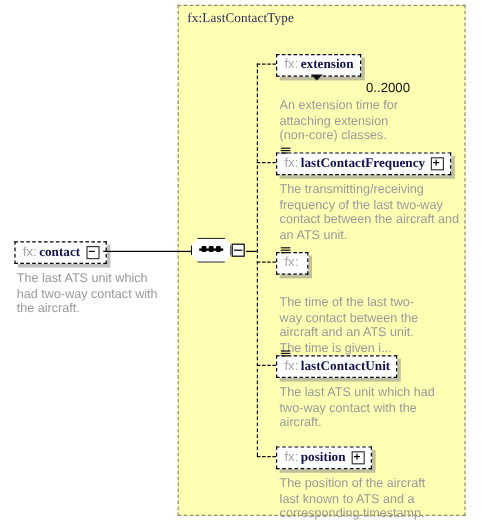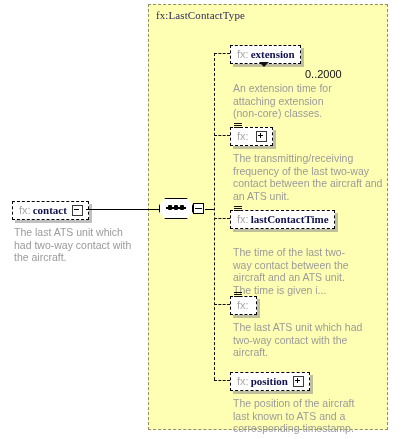--- a/index.html
+++ b/index.html
@@ -263,46 +263,47 @@
 <div class="desc" style="left:233px; top:82px; width:110px;">An extension time for attaching extension (non-core) classes.</div>
 
 <div class="node" style="left:230px; top:126px;">
   <div class="node-box">
     <span class="attr-glyph">
         <i></i>
         <i></i>
         <i></i>
       </span>
     <span class="prefix">fx:</span>
+    <span class="nm">lastContactFrequency</span>
     <span class="expander plus"></span>
   </div>
 </div>
 <div class="desc" style="left:233px; top:152px; width:152px;">The transmitting/receiving frequency of the last two-way contact between the aircraft and an ATS unit.</div>
 
 <div class="node" style="left:230px; top:209px;">
   <div class="node-box">
     <span class="attr-glyph">
         <i></i>
         <i></i>
         <i></i>
       </span>
     <span class="prefix">fx:</span>
-    <span class="nm">lastContactTime</span>
   </div>
 </div>
 <div class="desc" style="left:233px; top:246px; width:122px;">The time of the last two-way contact between the aircraft and an ATS unit. The time is given i...</div>
 
 <div class="node" style="left:230px; top:295px;">
   <div class="node-box">
     <span class="attr-glyph">
         <i></i>
         <i></i>
         <i></i>
       </span>
     <span class="prefix">fx:</span>
+    <span class="nm">lastContactUnit</span>
   </div>
 </div>
 <div class="desc" style="left:233px; top:321px; width:140px;">The last ATS unit which had two-way contact with the aircraft.</div>
 
 <div class="node" style="left:230px; top:371px;">
   <div class="node-box">
     <span class="prefix">fx:</span>
     <span class="nm">position</span>
     <span class="expander plus"></span>
   </div>

